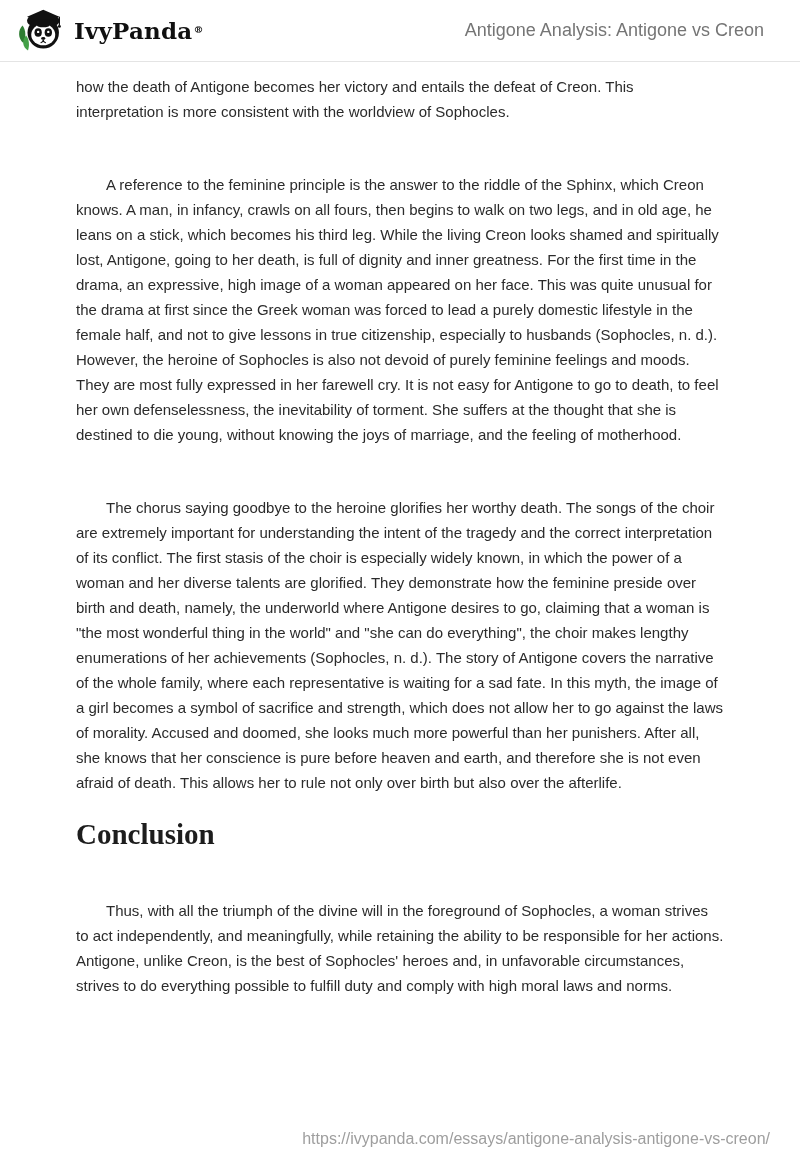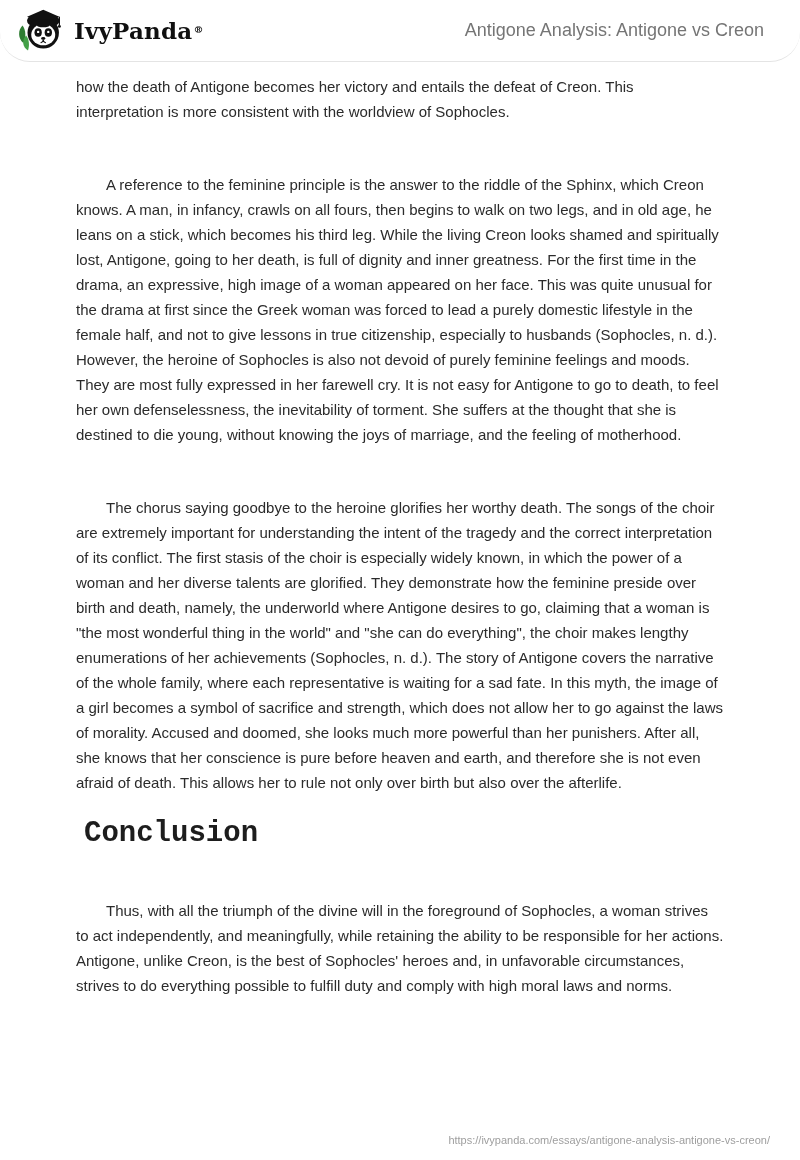--- a/index.html
+++ b/index.html
@@ -19,21 +19,20 @@
   }
   
   .header {
     display: flex;
     align-items: center;
     justify-content: space-between;
     height: 62px;
     padding: 0 36px 0 16px;
     border-bottom: 1px solid #e4e4e4;
     box-sizing: border-box;
-    border-radius: 30px;
   }
   .brand {
     display: flex;
     align-items: center;
     gap: 10px;
   }
   .logo {
     display: inline-flex;
     width: 48px;
     height: 48px;
@@ -66,35 +65,35 @@
     font-size: 15px;
     line-height: 25px;
     color: #2b2b2b;
     text-align: left;
   }
   .para.indent {
     text-indent: 30px;
     margin-top: 48px;
   }
   .heading {
-    margin: 23px 0 21px 8px;
+    margin: 23px 0 21px 0;
     font-size: 29px;
     line-height: 32px;
     font-weight: 700;
     color: #1d1d1d;
-    font-family: Liberation Mono, monospace;
+    font-family: Liberation Serif, serif;
   }
   
   .footer {
     position: absolute;
     right: 30px;
     bottom: 12px;
   }
   .footer a {
-    font-size: 11px;
+    font-size: 16px;
     color: #9e9e9e;
     text-decoration: none;
   }
 </style>
 </head>
 <body>
 
 <div class="page">
 
   <header class="header">

